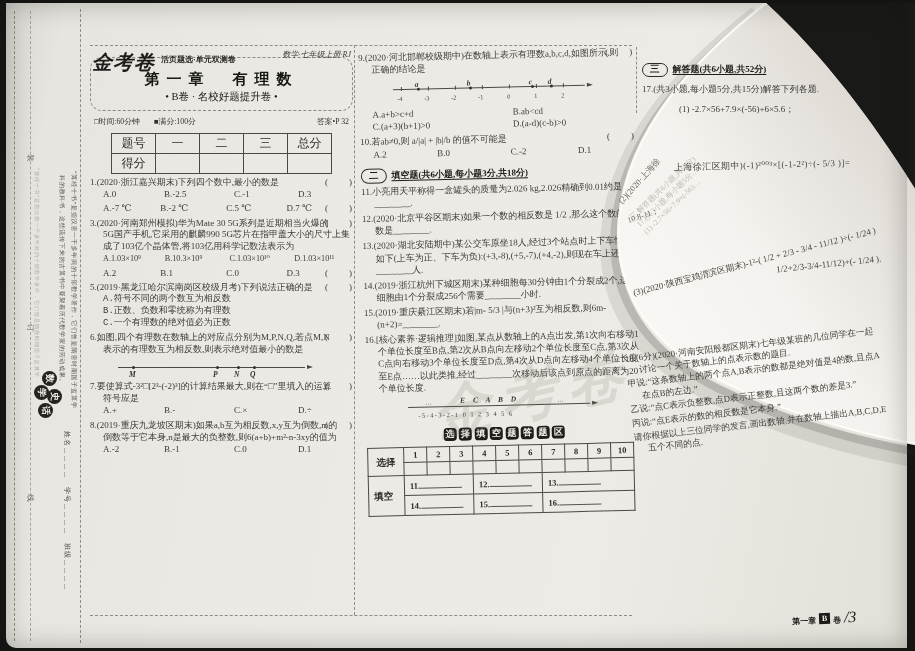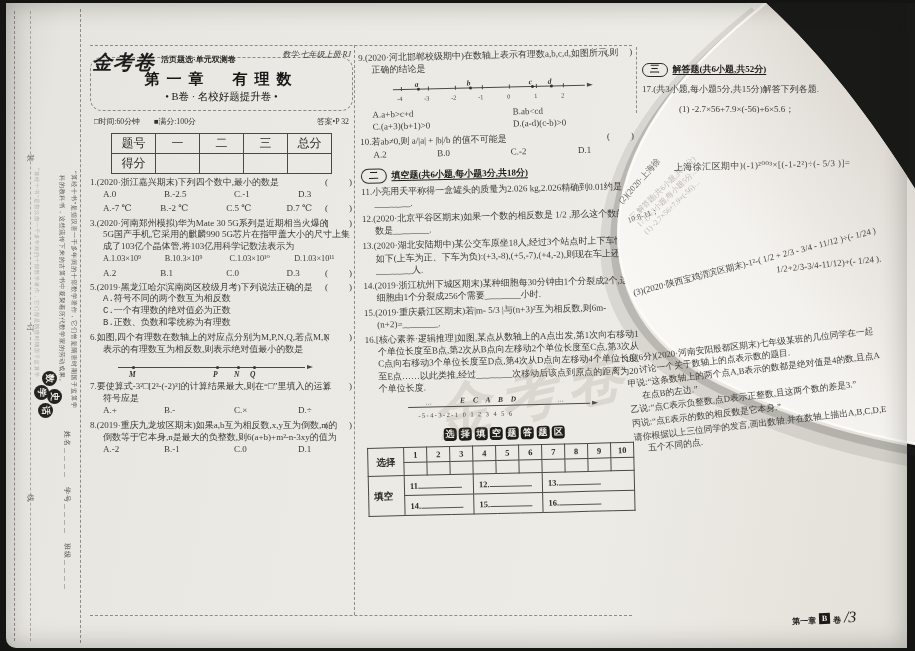--- a/index.html
+++ b/index.html
@@ -191,22 +191,22 @@
     <div class="opts o4">
       <span>A.2</span>
         <span>B.1</span>
         <span>C.0</span>
         <span>D.3</span>
     </div>
 
     <div class="q"><span class="paren">(　　)</span><span>5.(2019·黑龙江哈尔滨南岗区校级月考)下列说法正确的是</span></div>
     <div class="opts oblock">
       <span>A.符号不同的两个数互为相反数</span>
+        <span>B.正数、负数和零统称为有理数</span>
         <span>C.一个有理数的绝对值必为正数</span>
-        <span>B.正数、负数和零统称为有理数</span>
     </div>
 
     <div class="q"><span class="paren">(　　)</span><span>6.如图,四个有理数在数轴上的对应点分别为M,P,N,Q,若点M,N表示的有理数互为相反数,则表示绝对值最小的数是</span></div>
     <div class="fig" style="width:195px; height:20px;">
       <span class="axis" style="top:8px;"></span>
       <span class="arrowR" style="top:6px;"></span>
       <i class="dot" style="left:14px; top:7px;"></i>
       <i class="dot" style="left:98px; top:7px;"></i>
       <i class="dot" style="left:119px; top:7px;"></i>
       <i class="dot" style="left:135px; top:7px;"></i>

